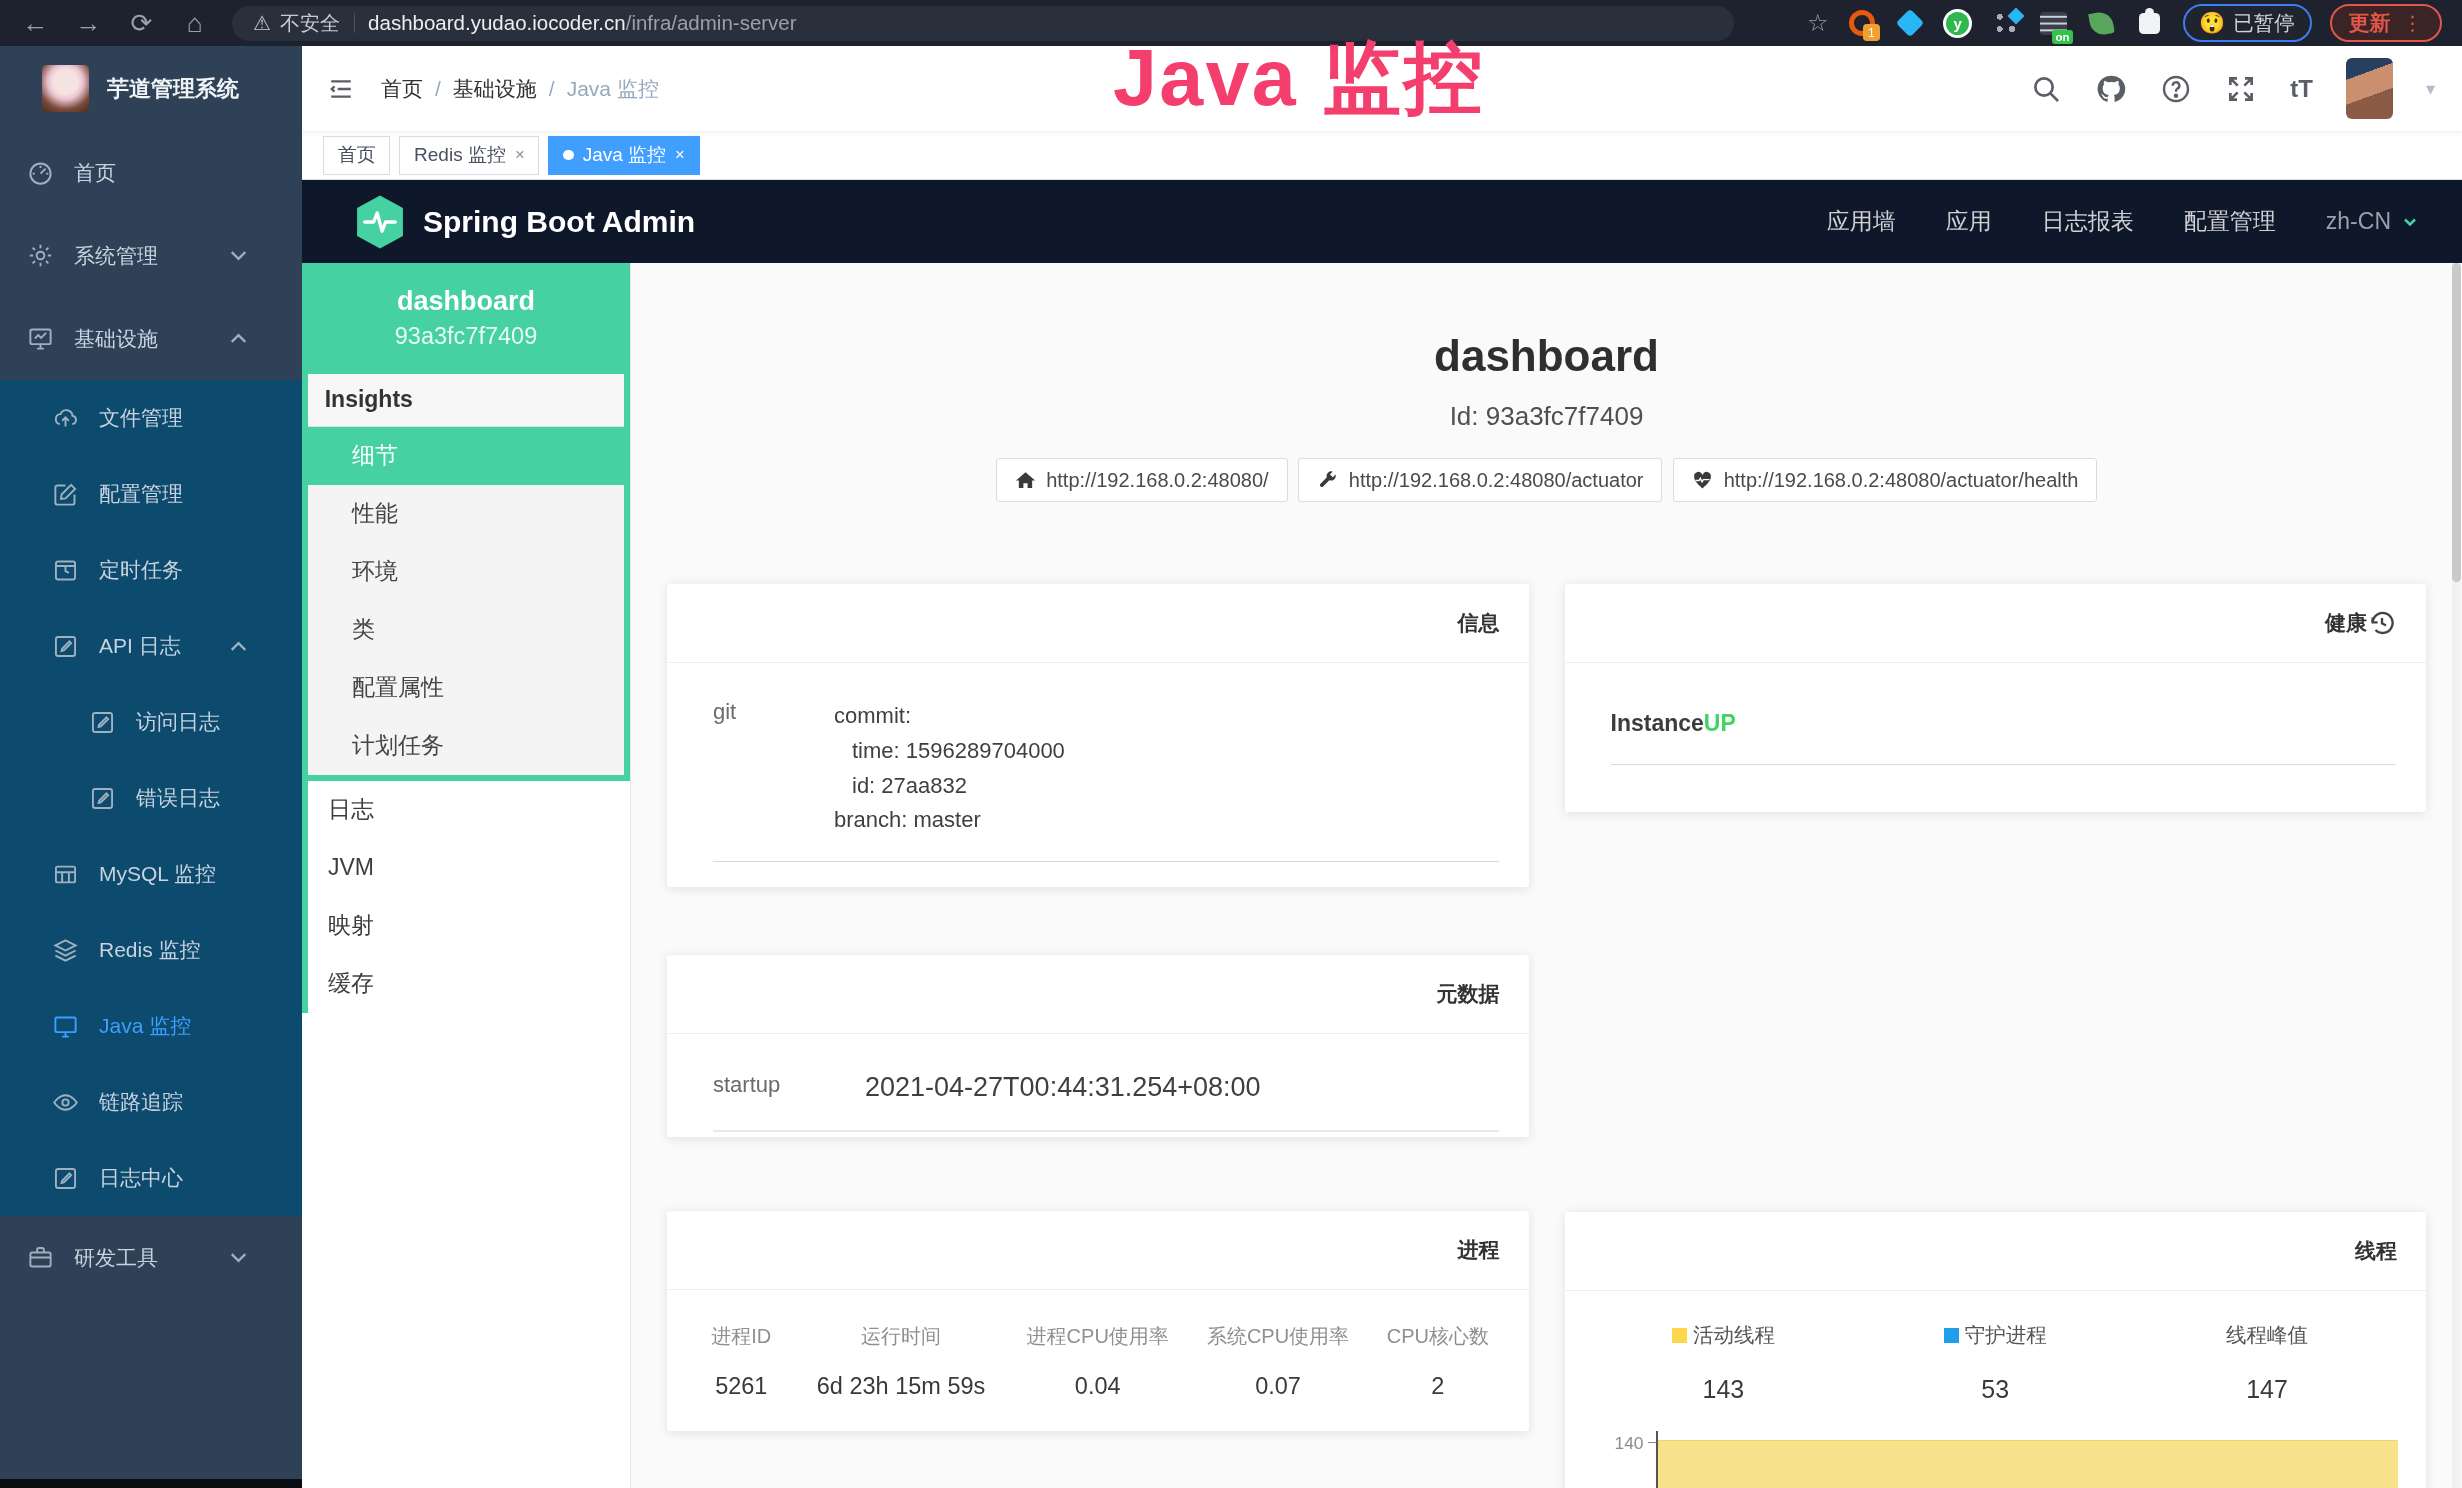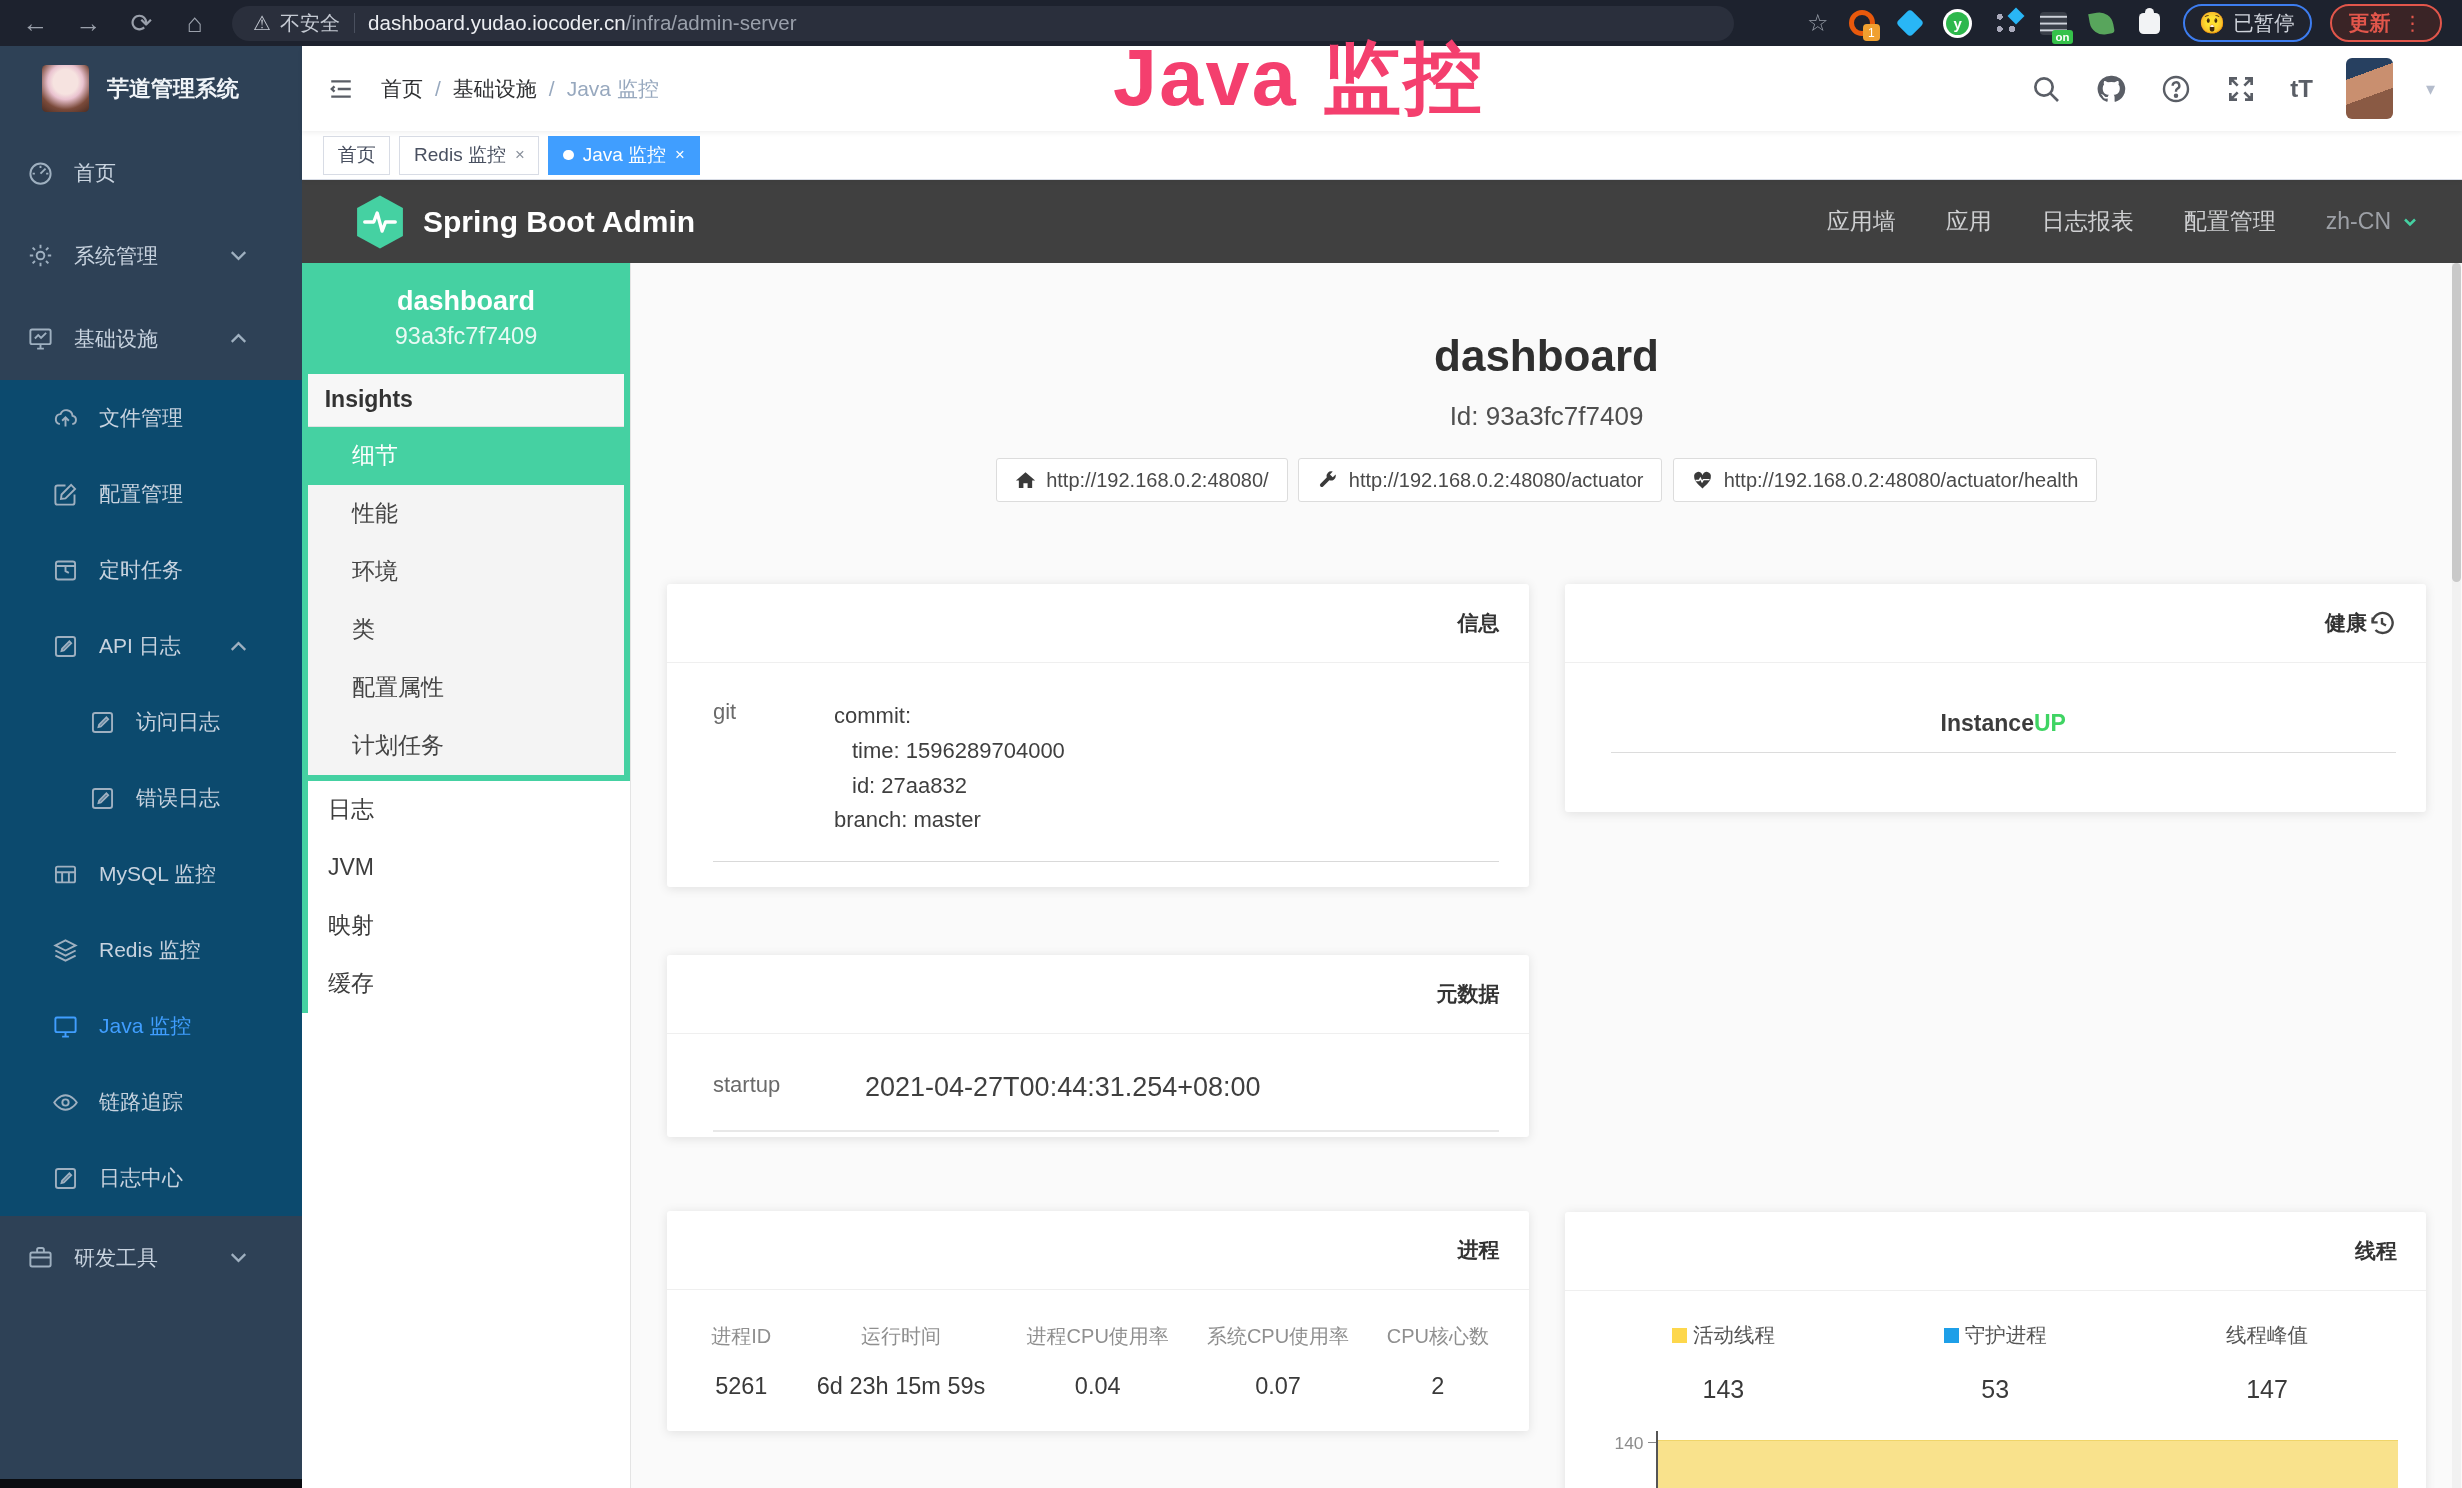--- a/index.html
+++ b/index.html
@@ -81,21 +81,21 @@
   .tabsbar { height:49px; background:#fff; border-bottom:0.8px solid #d8dce5; display:flex; align-items:center; gap:9px; padding:0 21px; box-shadow:0 1.5px 3.8px rgba(0,0,0,.04); position:relative; z-index:4;}
   .tag { height:39px; display:inline-flex; align-items:center; gap:9px; padding:0 13.7px; border:0.8px solid #d8dce5;
     background:#fff; color:#495060; font-size:19px; white-space:nowrap; }
   .tag .x { font-size:16.7px; color:#8a919c; }
   .tag.active { background:#409eff; border-color:#409eff; color:#fff; }
   .tag.active .dot { width:10.6px; height:10.6px; border-radius:50%; background:#fff; }
   .tag.active .x { color:#fff; }
 
   
   .sba { flex:1; display:flex; flex-direction:column; min-height:0; }
-  .sba-navbar { height:83px; background:#404040; display:flex; align-items:center; padding:0 42px 0 53px; flex:0 0 auto; }
+  .sba-navbar { height:83px; background:#0f172a; display:flex; align-items:center; padding:0 42px 0 53px; flex:0 0 auto; }
   .sba-logo { width:50px; height:56px; margin-right:18px; }
   .sba-brand { color:#fff; font-size:30px; font-weight:bold; white-space:nowrap; }
   .sba-nav { margin-left:auto; display:flex; align-items:center; gap:50px; }
   .sba-nav span { color:#cfd0d2; font-size:23px; white-space:nowrap; }
   .lang { display:flex; align-items:center; gap:9px; }
   .lang .lc { color:#9da0a6; font-size:23px; }
   .lang .vchev { width:20px; height:20px; color:#45d1a2; }
 
   .sba-body { flex:1; display:flex; min-height:0; }
   .sba-sidebar { width:329px; background:#fff; border-right:0.8px solid #e4e4e4; flex:0 0 auto; display:flex; flex-direction:column; }
@@ -130,21 +130,21 @@
 
   .info-card { height:303px; }
   .info-body { padding:36px 30px 0 46px; }
   .kv { display:flex; border-bottom:0.8px solid #d9d9d9; padding-bottom:23px; }
   .kv .k { width:121px; font-size:22px; color:#6a6a6a; flex:0 0 auto; }
   .kv .v { font-size:22px; color:#3f3f3f; line-height:1.58; }
   .kv .v .ind { padding-left:18px; }
 
   .health-card { height:228px; }
   .health-body { padding:47px 30px 0 46px; }
-  .hrow { display:flex; justify-content:center; border-bottom:0.8px solid #dcdcdc; padding-bottom:15px; }
+  .hrow { display:flex; justify-content:flex-start; border-bottom:0.8px solid #dcdcdc; padding-bottom:27px; }
   .hrow .n { font-size:23px; font-weight:bold; color:#3c3c3c; }
   .hrow .up { font-size:23px; font-weight:bold; color:#3fd463; }
 
   .meta-card { height:182px; margin-top:68px; }
   .meta-body { padding:38px 30px 0 46px; }
   .kv2 { display:flex; border-bottom:2.3px solid #e8e8e8; padding-bottom:27px; }
   .kv2 .k { width:152px; font-size:22px; color:#6a6a6a; flex:0 0 auto; }
   .kv2 .v { font-size:27px; color:#3f3f3f; }
 
   .proc-card { height:220px; margin-top:74px; }

